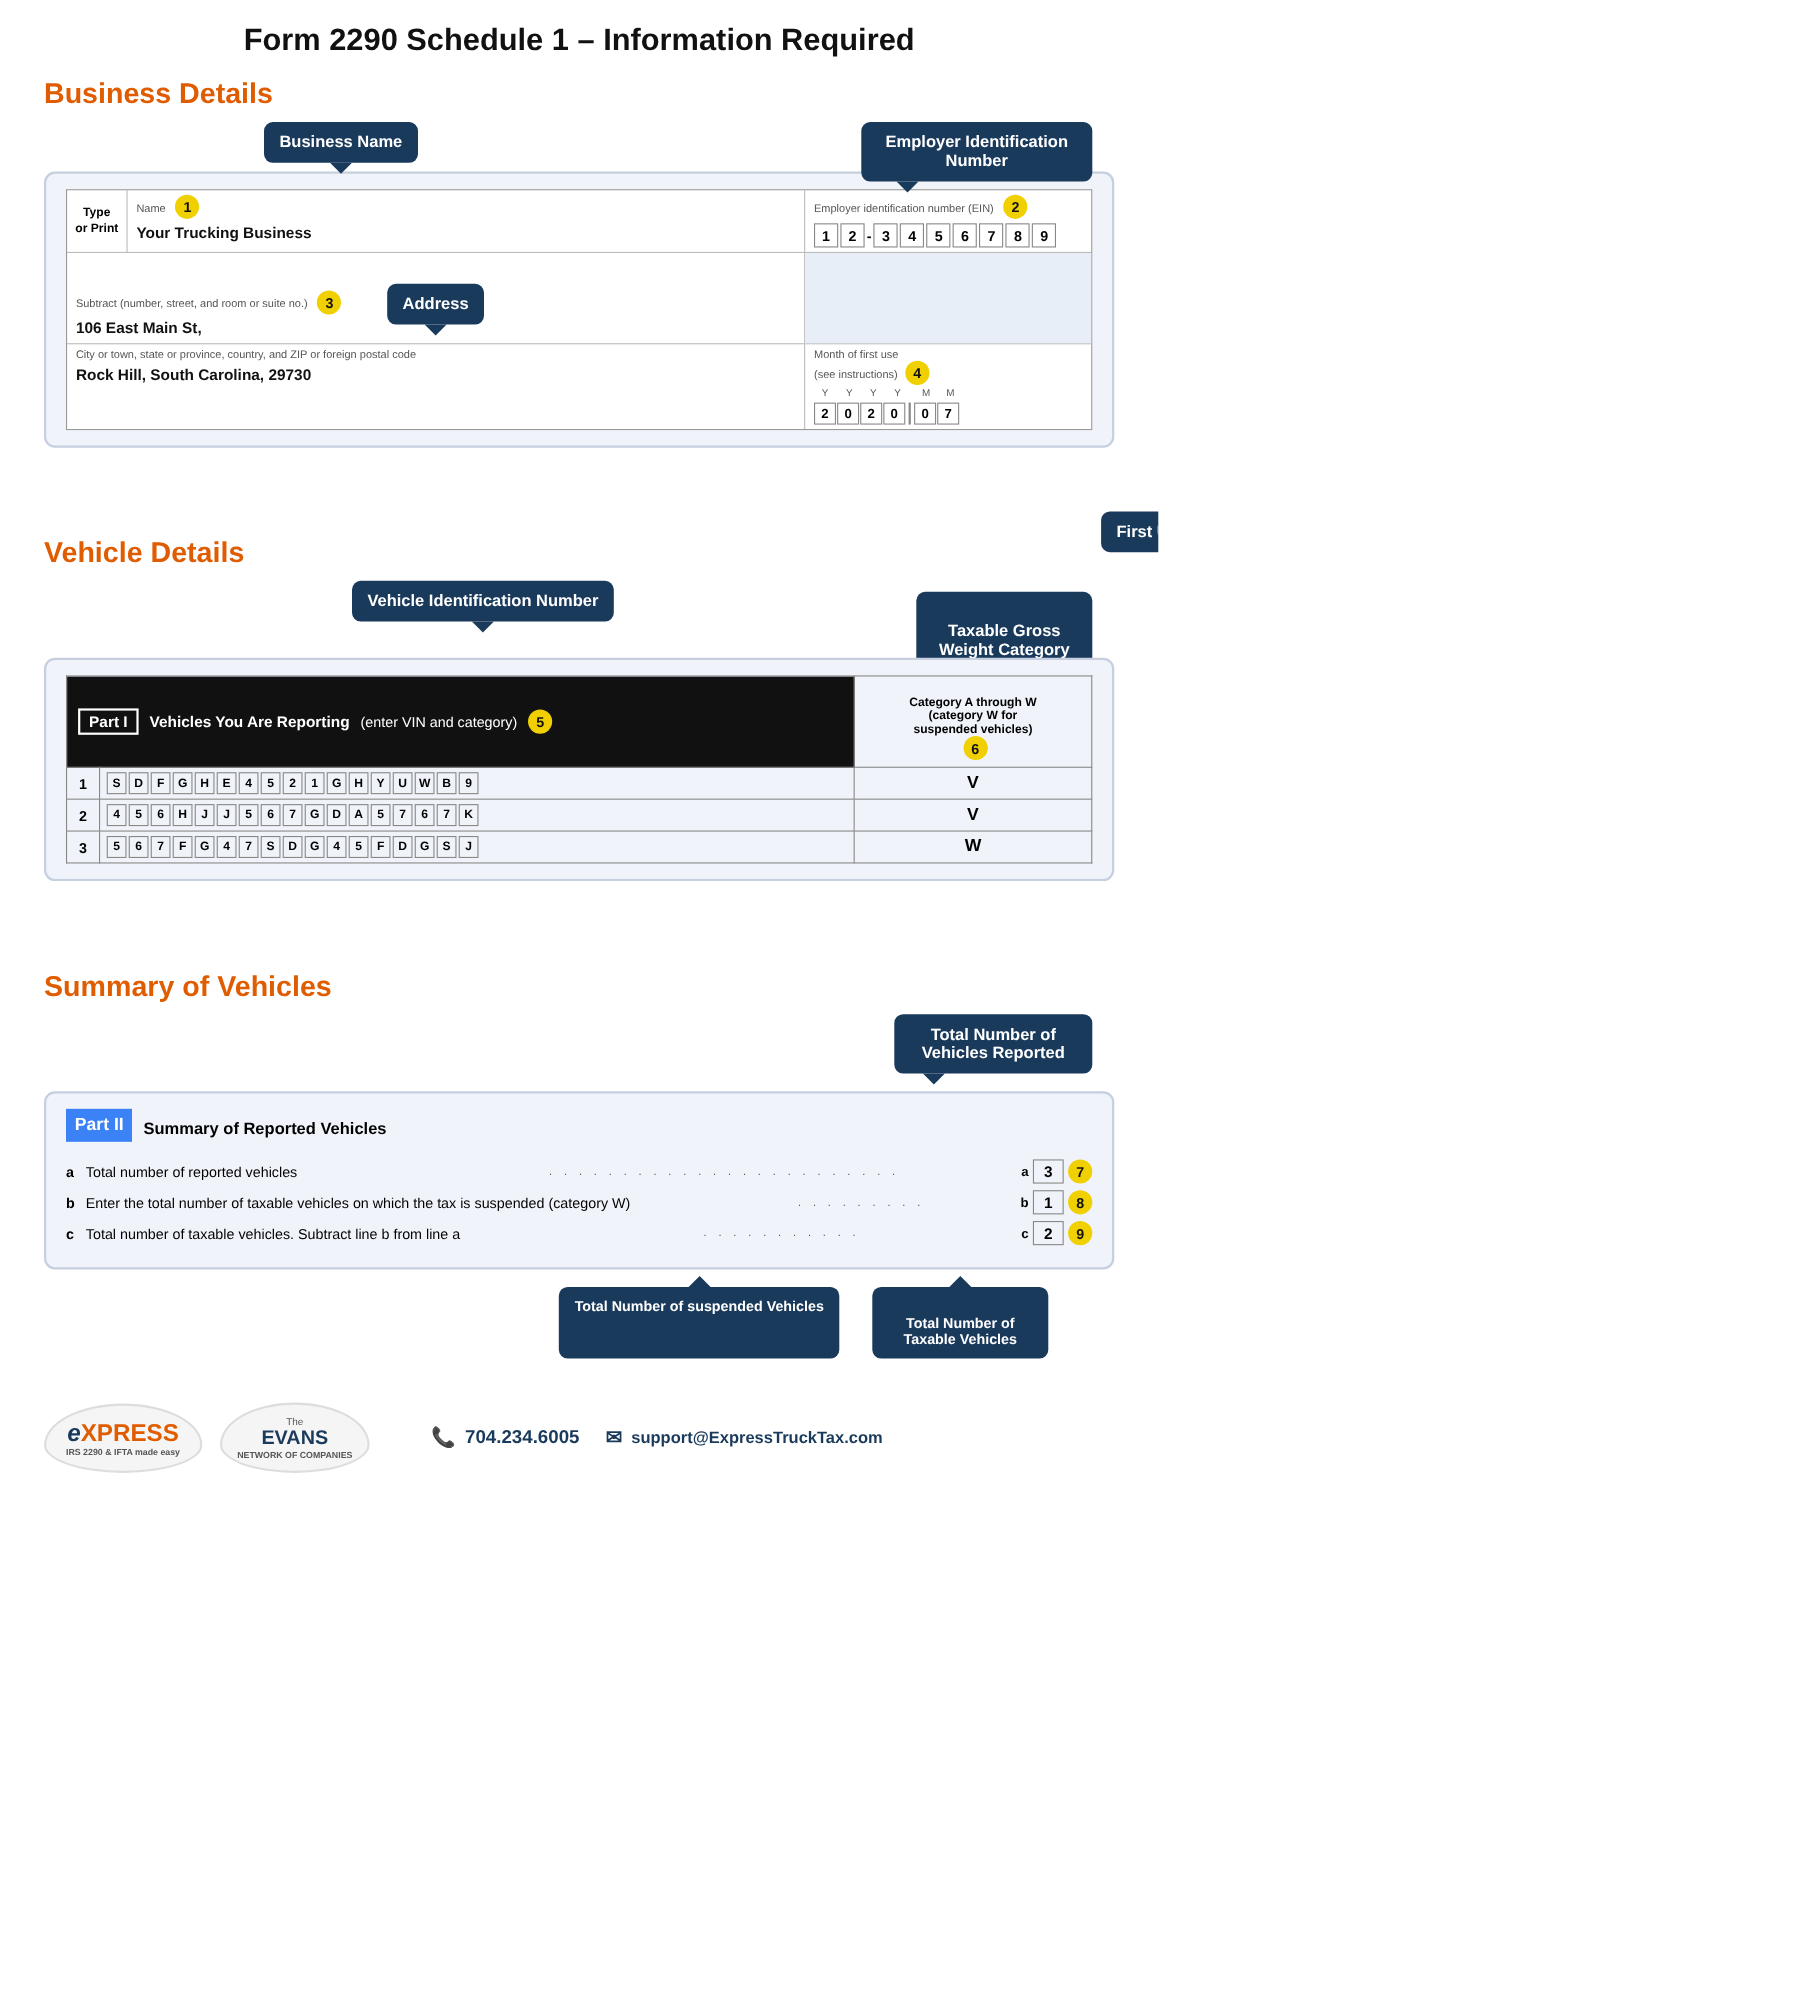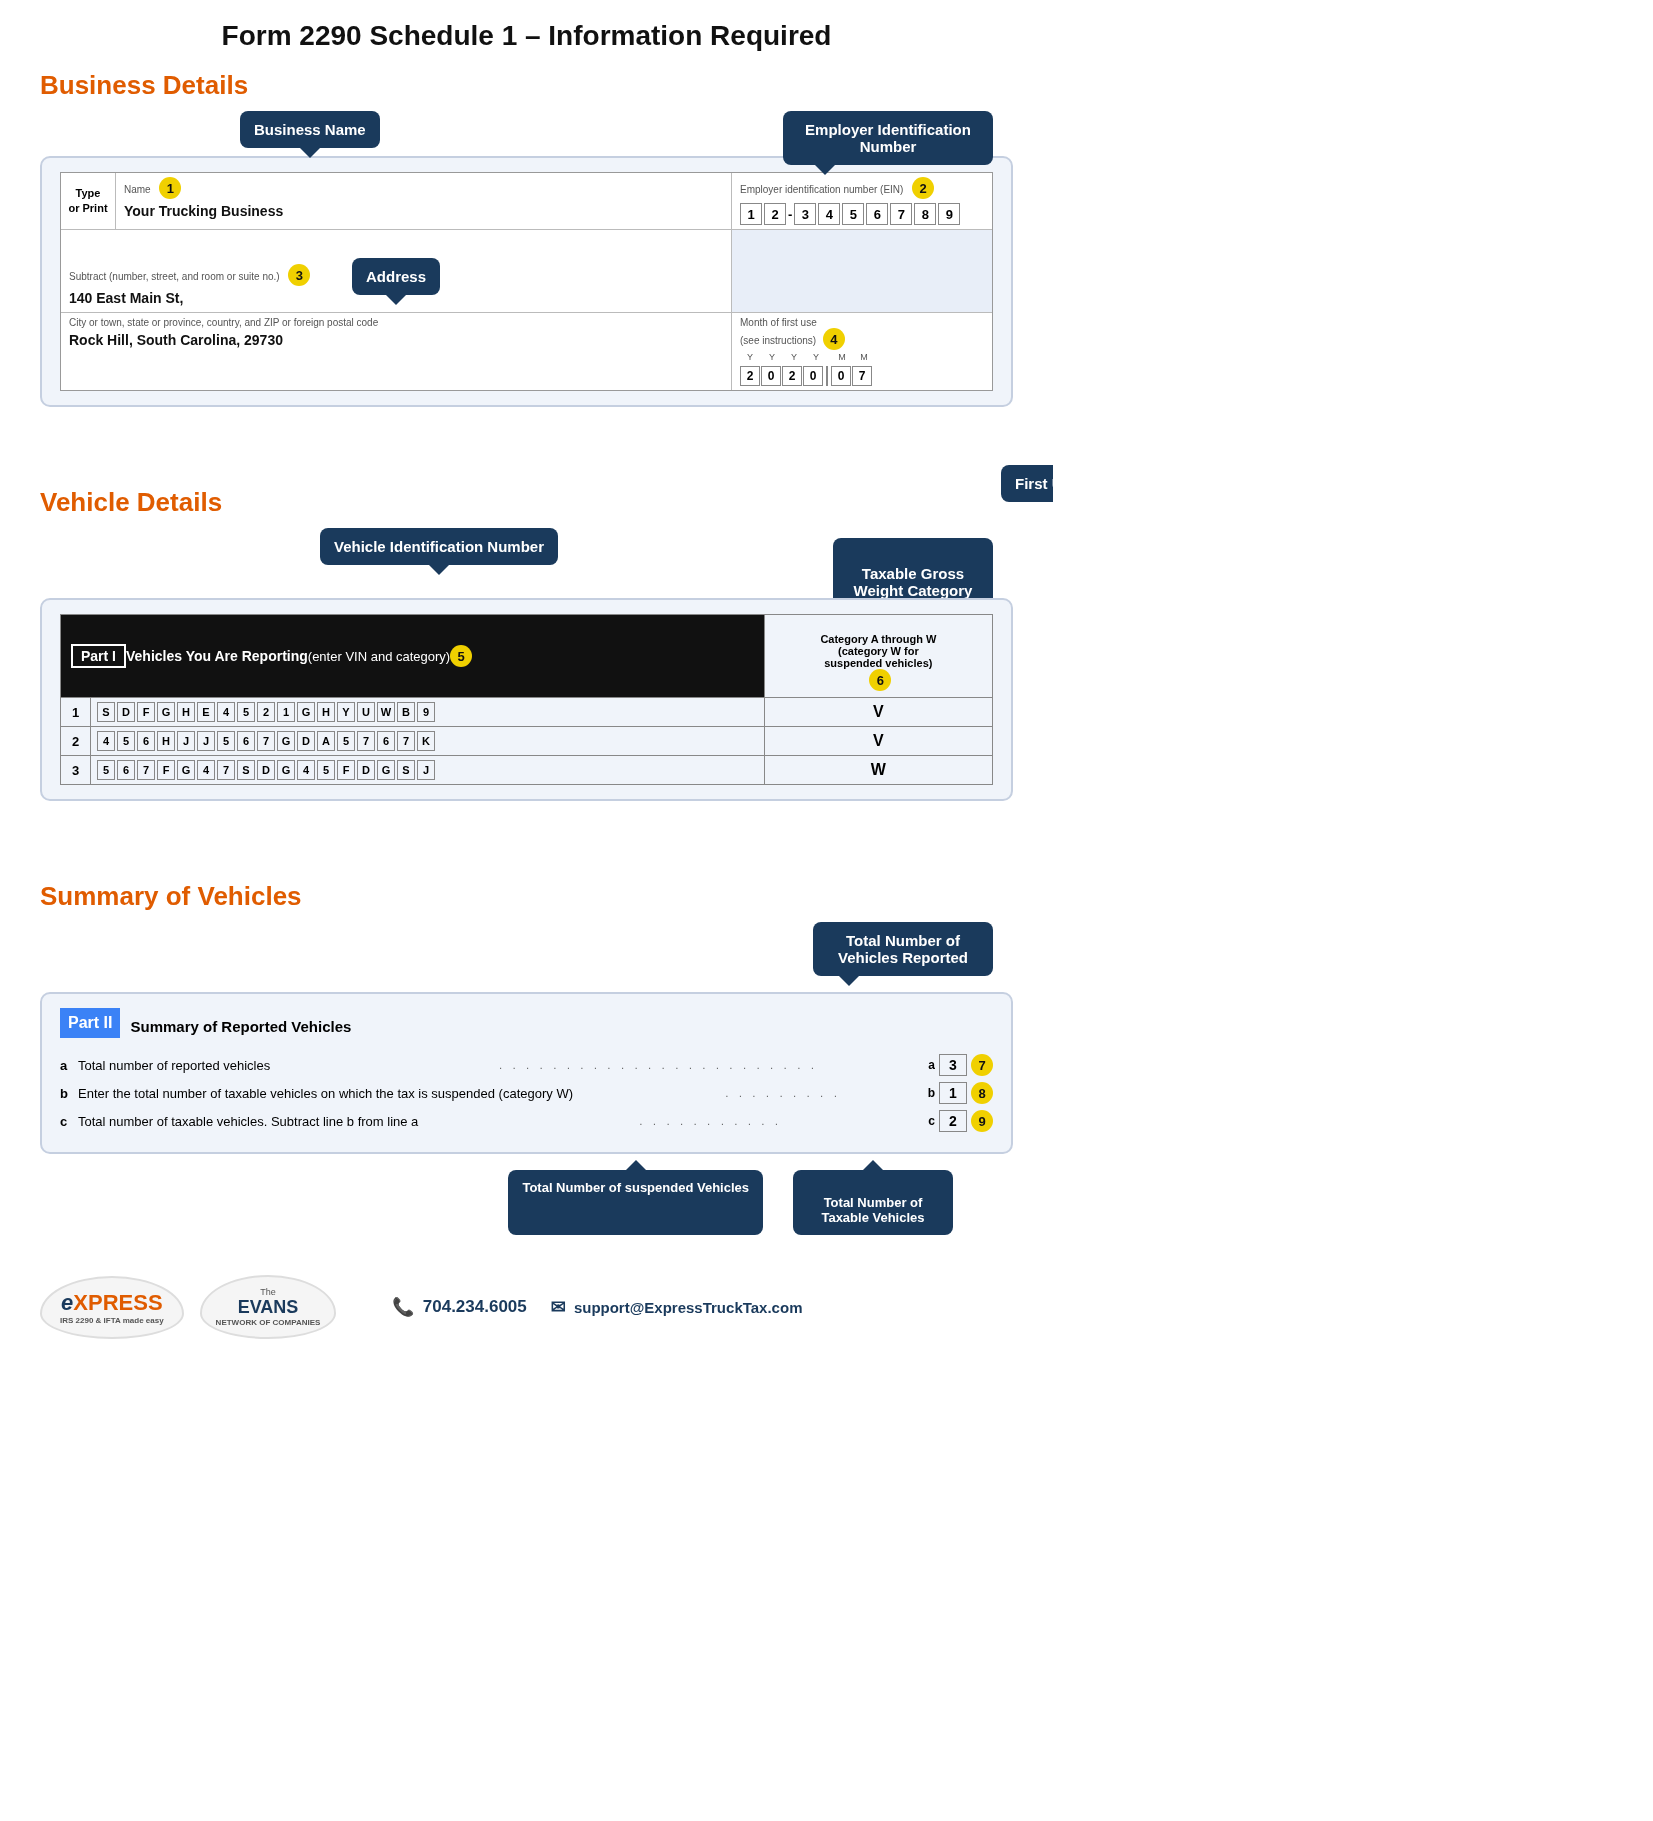--- a/index.html
+++ b/index.html
@@ -296,21 +296,21 @@
           </div>
         </div>
       </div>
 
       <div class="row">
         <div style="flex:1; border-right:1px solid #bbb; padding-top:30px;">
           <div class="cell-label" style="padding:4px 8px 0 8px;">
             <span>Subtract (number, street, and room or suite no.)</span>
             <span class="badge" style="margin-left:6px;">3</span>
           </div>
-          <div class="cell-value" style="padding:4px 8px 6px 8px;">140 East Main St,</div>
+          <div class="cell-value" style="padding:4px 8px 6px 8px;">106 East Main St,</div>
         </div>
         <div style="min-width:260px; padding:4px 8px; background:#e8eef8;"></div>
       </div>
 
       <div class="row">
         <div style="flex:1; border-right:1px solid #bbb;">
           <div class="cell-label" style="padding:4px 8px 0 8px;">City or town, state or province, country, and ZIP or foreign postal code</div>
           <div class="cell-value" style="padding:4px 8px 8px 8px;">Rock Hill, South Carolina, 29730</div>
         </div>
         <div style="min-width:260px; padding:4px 8px;">
@@ -354,21 +354,21 @@
       <span>Taxable Gross
 Weight Category</span>
     </div>
   </div>
 
   <div class="form-card">
     <table class="vehicle-table">
       <thead>
         <tr>
           <td colspan="2" style="background:#111; padding:0;">
-            <div style="display:flex; align-items:center; padding:7px 10px;">
+            <div style="display:flex; align-items:center; gap:10px; padding:7px 10px;">
               <span style="background:#111; color:#fff; font-weight:bold; font-size:14px; border:2px solid #fff; padding:2px 8px;">Part I</span>
               <span style="color:#fff; font-weight:bold; font-size:14px;">Vehicles You Are Reporting</span>
               <span style="color:#fff; font-size:13px;">(enter VIN and category)</span>
               <span class="badge">5</span>
             </div>
           </td>
           <td style="font-size:11px; font-weight:bold; text-align:center; padding:6px 8px; vertical-align:middle; white-space:pre-line;">
             <span style="white-space:pre-line;">Category A through W
 (category W for
 suspended vehicles)</span>

